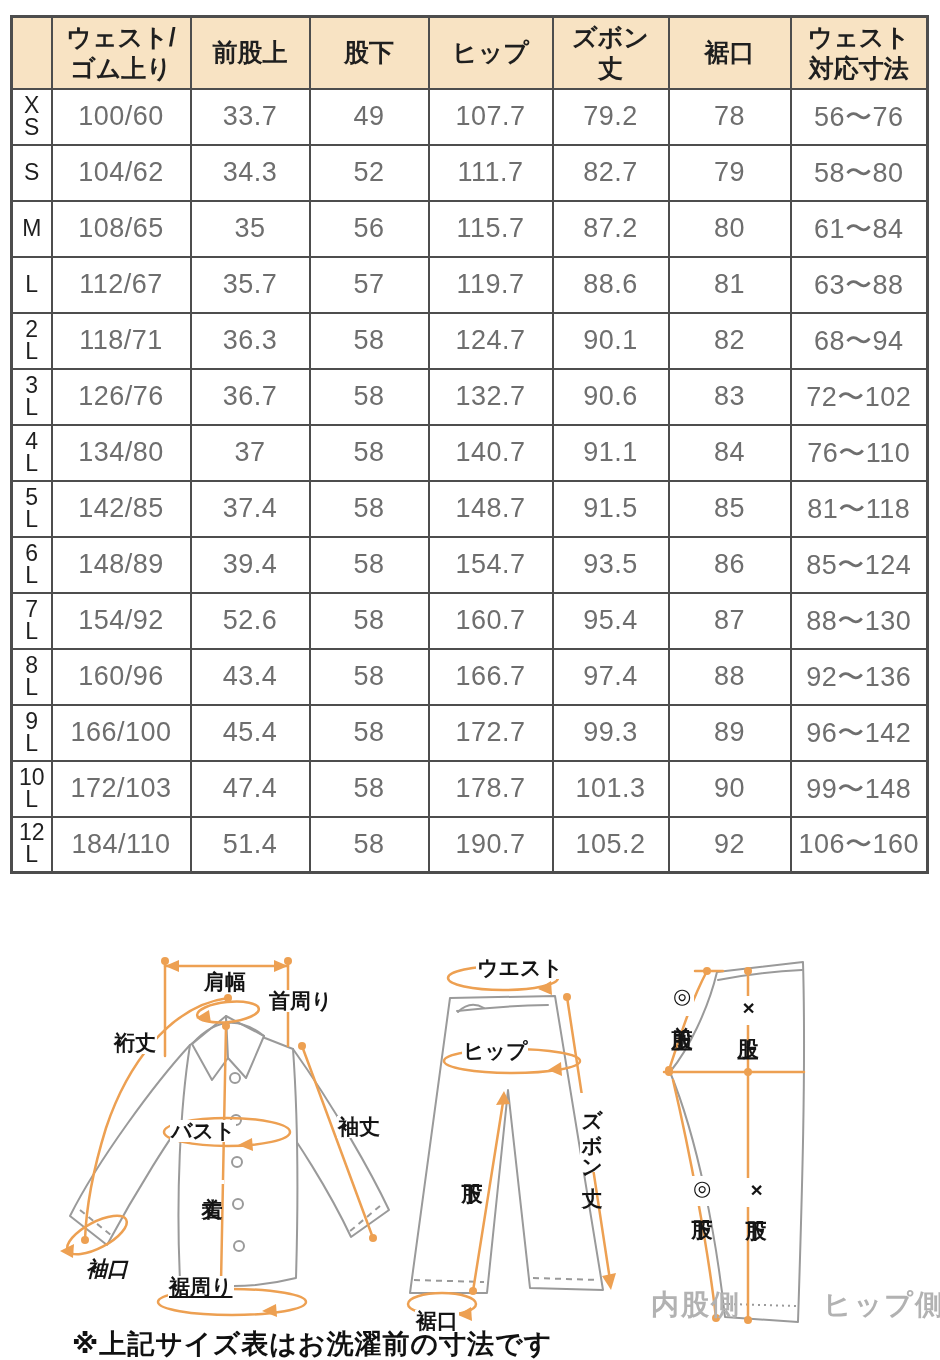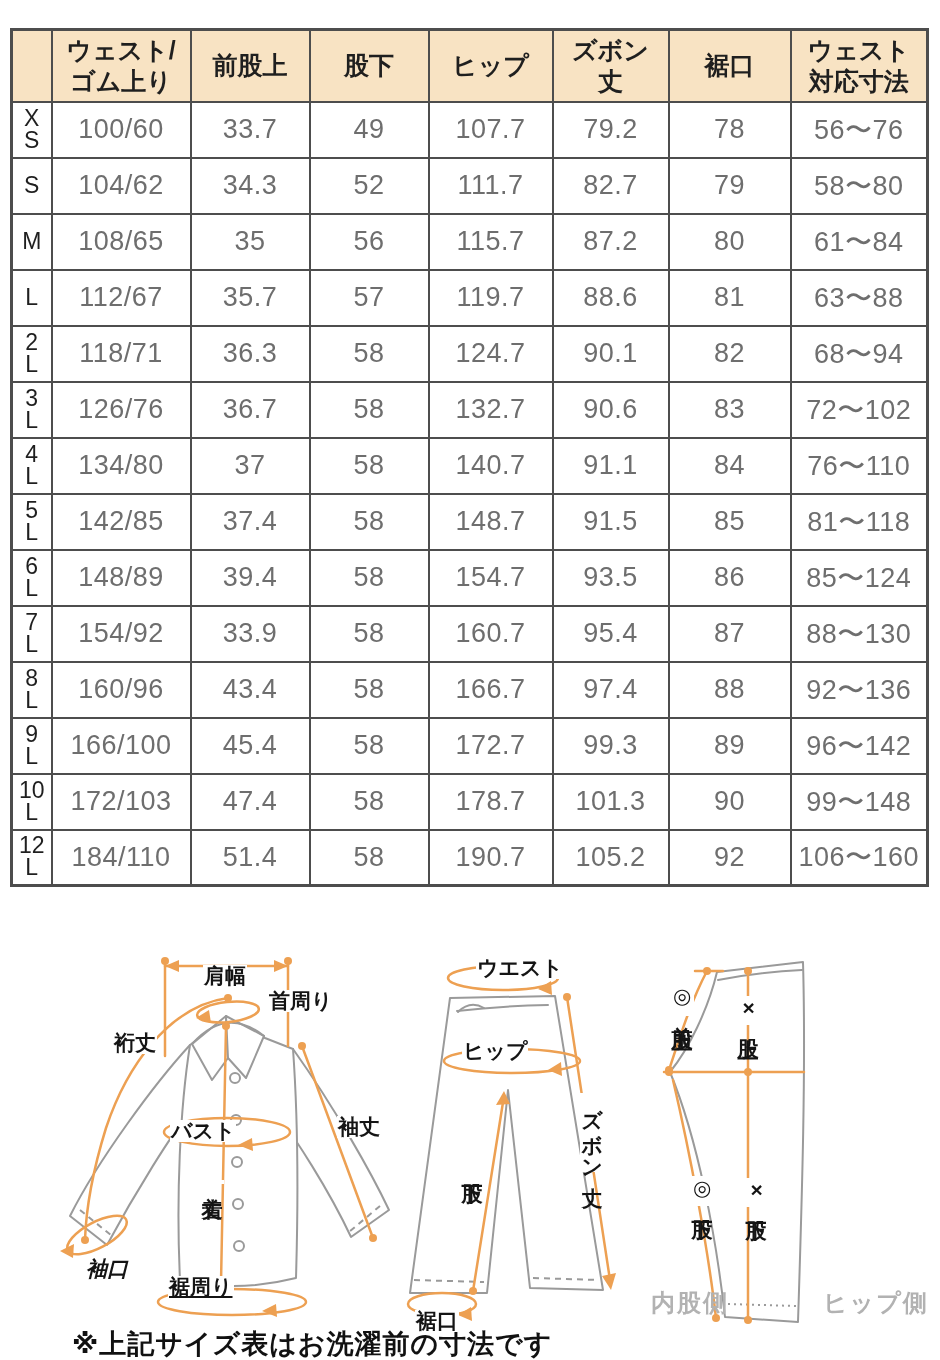--- a/index.html
+++ b/index.html
@@ -2,21 +2,21 @@
 <html style="--header-bg: #f8e3c3; --grid: #4d4d4d; --value-text: #6e6e6e; --size-text: #1f1f1f; --measure-line: #eda052; --garment-line: #9a9a9a; --side-label: #b2b2b2;"><head>
 <meta charset="utf-8">
 <style>
   * { margin:0; padding:0; box-sizing:border-box; }
   html,body { background:#fff; }
   body { font-family:"Liberation Sans","DejaVu Sans",sans-serif; }
   .canvas { position:relative; width:940px; height:1360px; background:#fff; overflow:hidden; }
 
   
   table.size-table {
-    position:absolute; left:10px; top:28px; width:918px;
+    position:absolute; left:10px; top:15px; width:918px;
     border-collapse:collapse; table-layout:fixed;
     border:3px solid var(--grid);
   }
   .size-table th, .size-table td {
     border:2px solid var(--grid);
     text-align:center; vertical-align:middle; overflow:hidden;
   }
   .size-table thead th {
     background:var(--header-bg); height:72px;
     font-size:25px; font-weight:bold; color:var(--size-text);
@@ -33,21 +33,21 @@
   .size-cell div { line-height:0.95; }
 
   
   .diagram { position:absolute; }
   .diagram svg { position:absolute; left:0; top:0; display:block; }
   .lbl {
     position:absolute; font-size:21px; font-weight:bold; color:#141414;
     background:#fff; line-height:1.05; white-space:nowrap; padding:0 1px; z-index:3;
   }
   .lbl.v { writing-mode:vertical-rl; text-orientation:upright; letter-spacing:2px; }
-  .lbl.gray { color:var(--side-label); background:transparent; font-size:24px; letter-spacing:2px; }
+  .lbl.gray { color:var(--side-label); background:transparent; font-size:28px; letter-spacing:2px; }
 
   .g  { stroke:var(--garment-line); stroke-width:2; fill:#fff; stroke-linejoin:round; stroke-linecap:round; }
   .gl { stroke:var(--garment-line); stroke-width:2; fill:none; stroke-linecap:round; }
   .gdash { stroke:var(--garment-line); stroke-width:2; fill:none; stroke-dasharray:6 5; }
   .gdot  { stroke:var(--garment-line); stroke-width:2; fill:none; stroke-dasharray:2 4; }
   .o  { stroke:var(--measure-line); stroke-width:2.5; fill:none; stroke-linecap:round; }
   .od { fill:var(--measure-line); stroke:none; }
 
   .footnote {
     position:absolute; left:72px; top:1326px;
@@ -190,21 +190,21 @@
           <td>93.5</td>
           <td>86</td>
           <td>85〜124</td>
         </tr>
         <tr>
           <th class="size-cell">
             <div>7</div>
             <div>L</div>
           </th>
           <td>154/92</td>
-          <td>33.9</td>
+          <td>52.6</td>
           <td>58</td>
           <td>160.7</td>
           <td>95.4</td>
           <td>87</td>
           <td>88〜130</td>
         </tr>
         <tr>
           <th class="size-cell">
             <div>8</div>
             <div>L</div>
@@ -305,21 +305,21 @@
       <path class="o" d="M186,78 L181,335"></path>
       <circle class="od" cx="186" cy="78" r="4"></circle>
         <circle class="od" cx="181" cy="335" r="4"></circle>
 
       <ellipse class="o" cx="57" cy="287" rx="33" ry="13" transform="rotate(-28 57 287)"></ellipse>
       <polygon class="od" points="20,303 34,296 33,310"></polygon>
 
       <ellipse class="o" cx="192" cy="354" rx="74" ry="13"></ellipse>
       <polygon class="od" points="222,363 236,356 237,369"></polygon>
     </svg>
-    <div class="lbl" style="left:163px; top:17px;">肩幅</div>
+    <div class="lbl" style="left:163px; top:23px;">肩幅</div>
     <div class="lbl" style="left:200px; top:42px;margin-left:28px;">首周り</div>
     <div class="lbl" style="left:73px;  top:84px;">裄丈</div>
     <div class="lbl" style="left:130px; top:172px;">バスト</div>
     <div class="lbl" style="left:297px; top:168px;">袖丈</div>
     <div class="lbl v" style="left:160px; top:232px;">着丈</div>
     <div class="lbl" style="left:45px;  top:310px;font-style:italic;">袖口</div>
     <div class="lbl" style="left:128px; top:328px;text-decoration:underline;">裾周り</div>
   </div>
 
   <div class="diagram" style="left:400px; top:948px; width:250px; height:405px;">

